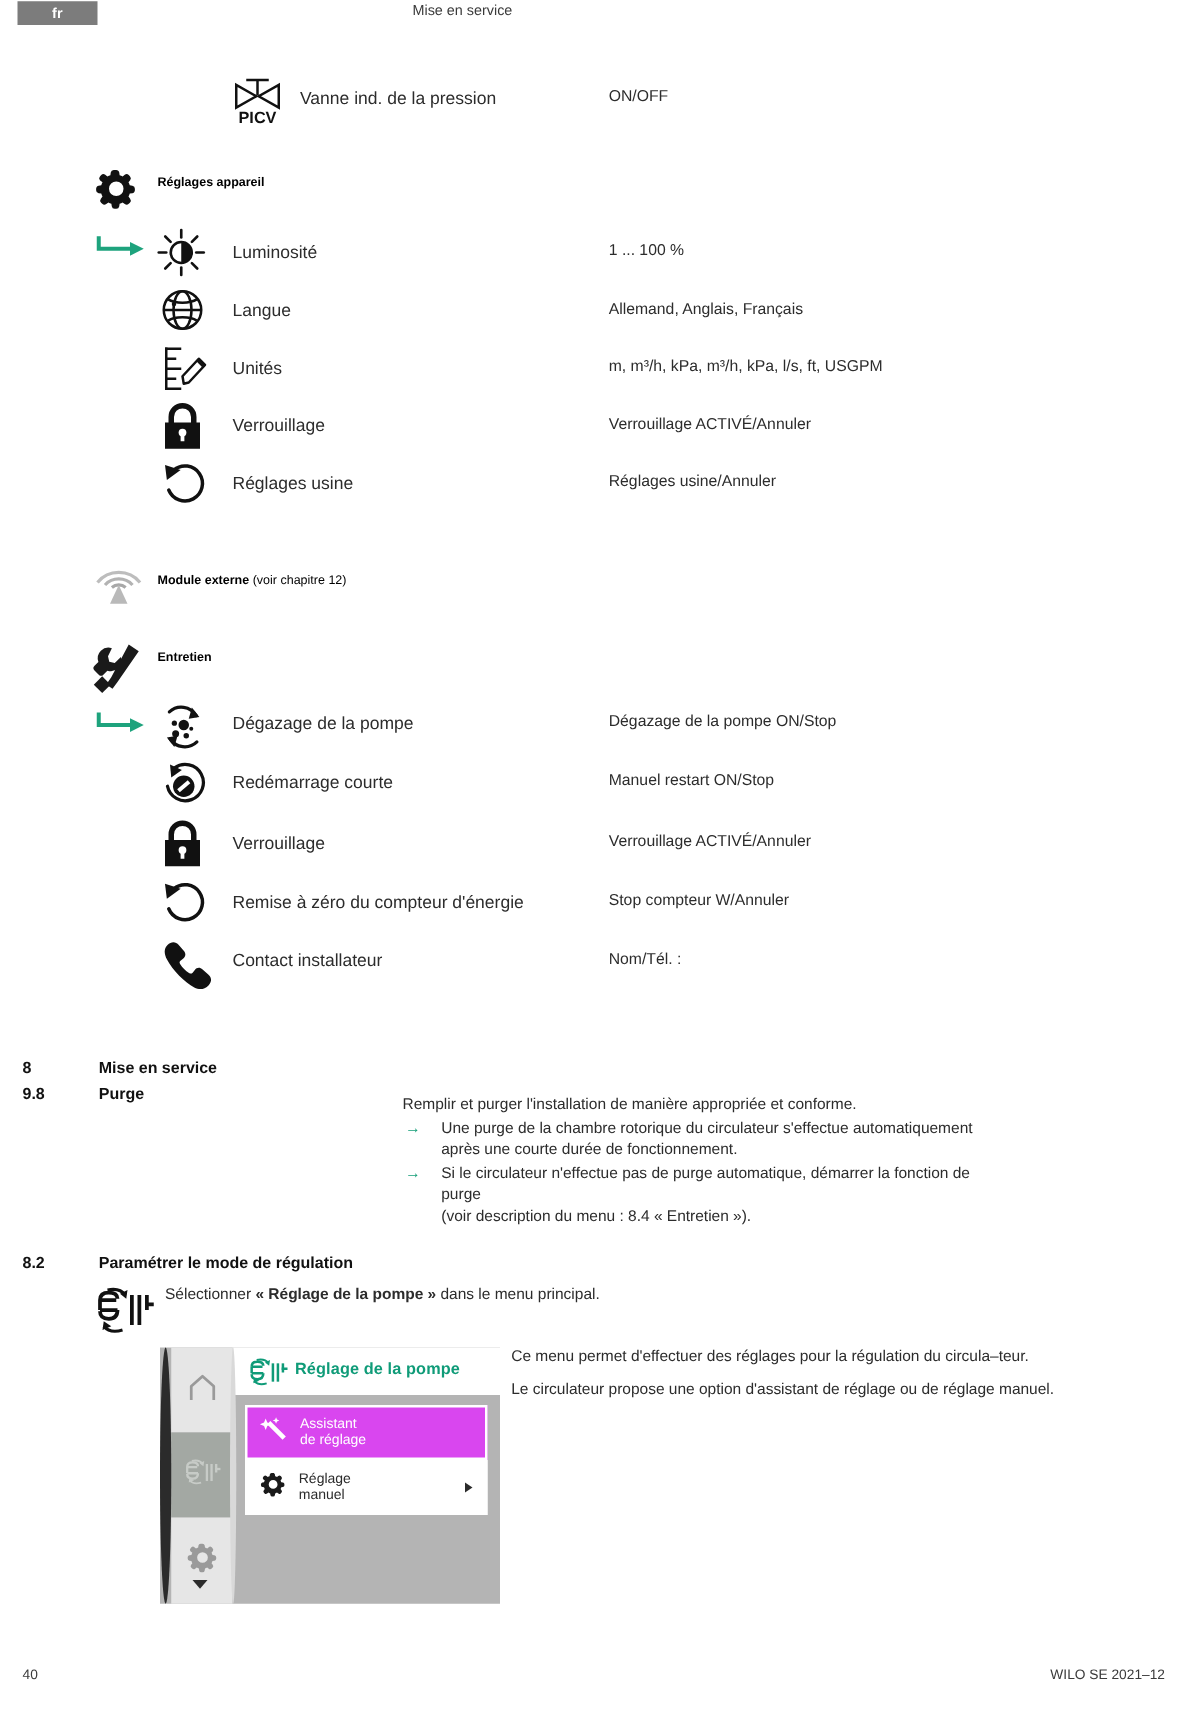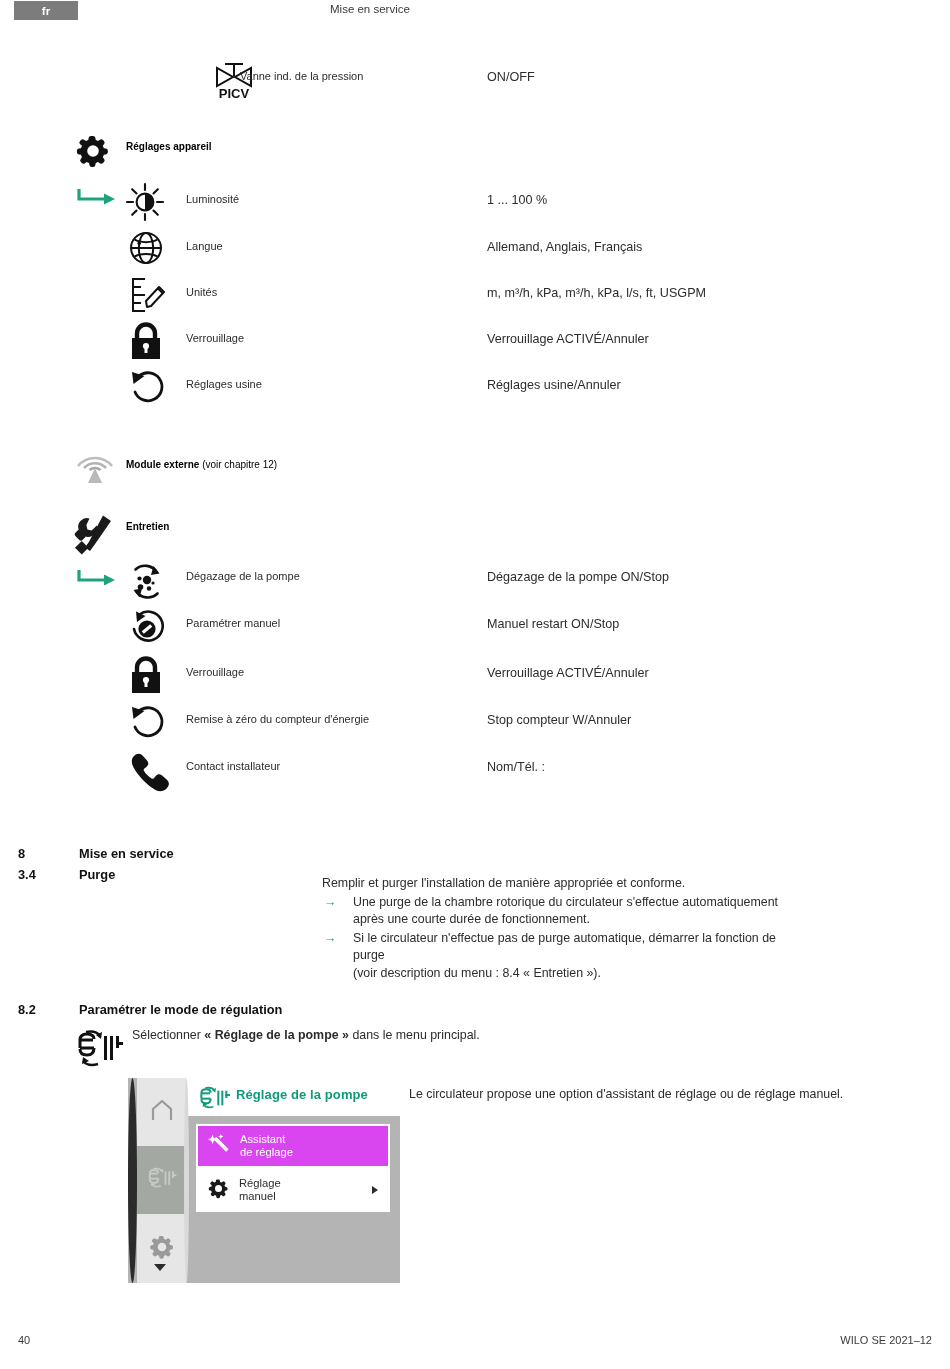--- a/index.html
+++ b/index.html
@@ -20,21 +20,21 @@
     background:#7c7c7c; color:#ffffff; font-size:11.5px; font-weight:600;
     display:flex; align-items:center; justify-content:center; letter-spacing:.2px;
   }
   .header-title {
     position:absolute; left:330px; top:3px; font-size:11.5px; color:#3a3a3a; font-weight:400;
   }
 
   
   .row { position:absolute; left:0; width:950px; }
   .ic  { position:absolute; display:block; }
-  .lbl { position:absolute; font-size:11px; color:#2c2c2c; white-space:nowrap; }
+  .lbl { position:absolute; font-size:14px; color:#2c2c2c; white-space:nowrap; }
   .val { position:absolute; left:487px; font-size:12.6px; color:#2c2c2c; white-space:nowrap; }
   .grp-title { position:absolute; left:126px; font-size:10px; font-weight:700; color:#000000; white-space:nowrap; }
   .grp-title .reg { font-weight:400; }
 
   .arrow-marker { position:absolute; left:75px; width:42px; height:22px; }
 
   
   .num { position:absolute; font-size:12.8px; font-weight:700; color:#111; }
   .htxt{ position:absolute; font-size:12.8px; font-weight:700; color:#111; }
 
@@ -78,21 +78,21 @@
 </style>
 </head>
 <body>
 
 <div class="page-header">
   <div class="lang-tab">fr</div>
   <div class="header-title">Mise en service</div>
 </div>
 
 <div class="row" style="top:58px;">
-  <span class="ic" style="left:183px; top:2px;margin-left:28px;">
+  <span class="ic" style="left:183px; top:2px;">
     <svg width="46" height="46" viewBox="0 0 46 46">
       <line x1="23" y1="4" x2="23" y2="16" stroke="#111" stroke-width="2"></line>
       <line x1="14" y1="4" x2="32" y2="4" stroke="#111" stroke-width="2"></line>
       <polygon points="6,8 6,26 22,17" fill="none" stroke="#111" stroke-width="2"></polygon>
       <polygon points="40,8 40,26 24,17" fill="none" stroke="#111" stroke-width="2"></polygon>
       <text x="23" y="38" font-family="Liberation Sans, sans-serif" font-size="13" font-weight="700" fill="#111" text-anchor="middle">PICV</text>
     </svg>
   </span>
   <span class="lbl" style="left:240px; top:12px;">Vanne ind. de la pression</span>
   <span class="val" style="top:12px;">ON/OFF</span>
@@ -243,21 +243,21 @@
 
 <div class="row" style="top:607px;">
   <span class="ic" style="left:126px; top:0px;">
     <svg width="42" height="42" viewBox="0 0 42 42">
       <path d="M13.5 7.5 A14.5 14.5 0 1 1 8 22" fill="none" stroke="#111" stroke-width="2.6" stroke-linecap="round"></path>
       <polygon points="10,4.5 19.5,9 11,15" fill="#111"></polygon>
       <circle cx="21" cy="22" r="8.6" fill="#111"></circle>
       <rect x="15.5" y="20.4" width="11" height="3.2" fill="#fff" transform="rotate(-40 21 22)"></rect>
     </svg>
   </span>
-  <span class="lbl" style="left:186px; top:10px;">Paramétrer manuel</span>
+  <span class="lbl" style="left:186px; top:10px;">Redémarrage courte</span>
   <span class="val" style="top:10px;">Manuel restart ON/Stop</span>
 </div>
 
 <div class="row" style="top:654px;">
   <span class="ic" style="left:127px; top:0px;">
     <svg width="38" height="42" viewBox="0 0 38 42">
       <path d="M10 19 v-5.5 a9 9 0 0 1 18 0 V19" fill="none" stroke="#111" stroke-width="4.4"></path>
       <rect x="5" y="18" width="28" height="21" fill="#111"></rect>
       <circle cx="19" cy="26" r="3.1" fill="#fff"></circle>
       <rect x="17.5" y="26" width="3" height="7" fill="#fff"></rect>
@@ -284,21 +284,21 @@
       <path d="M8 8 c3-3 6.5-3 9 0 l4 4.5 c2 2.4 1.6 4.6-.6 6.4 l-2 1.6 c-1 .9-.9 1.7-.2 2.8 1.6 2.6 4.3 5.3 7 7 1.2.7 2 .8 2.9-.2 l1.6-2 c1.8-2.2 4-2.6 6.4-.6 l4.5 4 c3 2.5 3 6 0 9 -3.2 3.2-7 3.6-11.2 1.4 C22 38 12 28.2 7.6 19.6 5.2 15 5 11 8 8 z" fill="#111"></path>
     </svg>
   </span>
   <span class="lbl" style="left:186px; top:12px;">Contact installateur</span>
   <span class="val" style="top:12px;">Nom/Tél. :</span>
 </div>
 
 <span class="num" style="left:18px;  top:846px;">8</span>
 <span class="htxt" style="left:79px;  top:846px;">Mise en service</span>
 
-<span class="num" style="left:18px;  top:867px;">3.4</span>
+<span class="num" style="left:18px;  top:867px;">9.8</span>
 <span class="htxt" style="left:79px;  top:867px;">Purge</span>
 
 <div class="body-col" style="top:875px;">
   <div>Remplir et purger l'installation de manière appropriée et conforme.</div>
   <ul class="bullet-list">
     <li>
       <span class="ar">→</span>
       <span>Une purge de la chambre rotorique du circulateur s'effectue automatiquement</span><br>
       <span>après une courte durée de fonctionnement.</span>
     </li>
@@ -422,19 +422,20 @@
       <span class="txt">
         <span>Réglage</span><br>
         <span>manuel</span>
       </span>
       <span class="chev"></span>
     </div>
   </div>
 </div>
 
 <div style="position:absolute; left:409px; top:1077px; width:450px; font-size:12.4px; color:#2c2c2c; line-height:1.4;">
+  <div>Ce menu permet d'effectuer des réglages pour la régulation du circula–teur.</div>
   <div style="margin-top:9px;">Le circulateur propose une option d'assistant de réglage ou de réglage manuel.</div>
 </div>
 
 <div class="footer">
   <span class="pg">40</span>
   <span class="src">WILO SE 2021–12</span>
 </div>
 
 </body></html>

